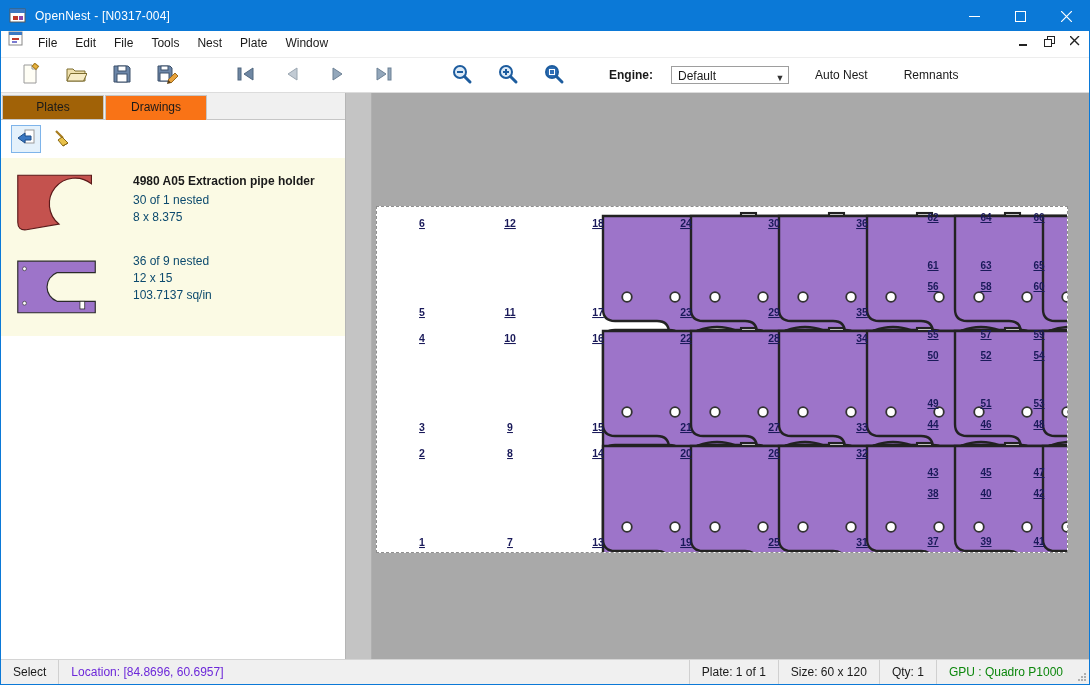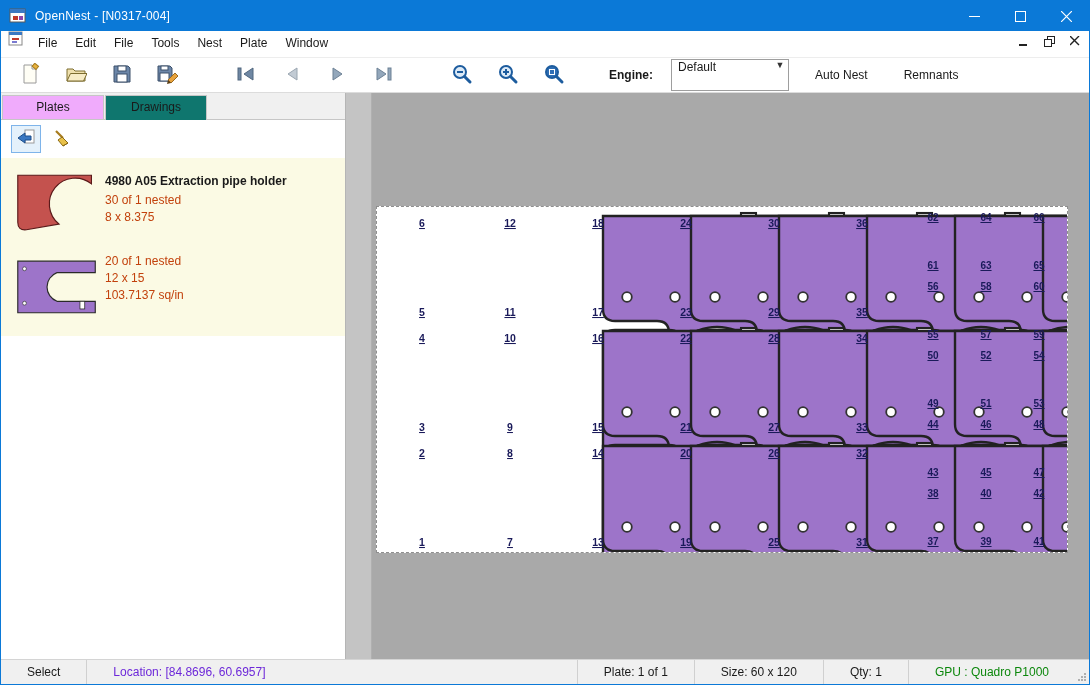--- a/index.html
+++ b/index.html
@@ -19,57 +19,57 @@
   .menubar{flex:0 0 27px;background:#fff;display:flex;align-items:flex-start;border-bottom:1px solid #ededed}
   .menu-doc-icon{width:16px;height:16px;margin:0 5px 0 7px}
   .menu-item{padding:5px 9px;cursor:default}
   .mdi-btn{width:24px;height:20px;display:flex;align-items:center;justify-content:center;margin-right:2px;color:#222}
 
   
   .toolbar{flex:0 0 35px;background:#fff;display:flex;align-items:center;gap:16px;padding-left:14px;border-bottom:1px solid #dcdcdc}
   .tbtn{width:30px;height:28px;display:flex;align-items:center;justify-content:center}
   .tgap{width:16px}
   .engine-label{font-weight:bold;margin-left:24px}
-  .combo{width:118px;height:32px;border:1px solid #9e9e9e;background:#fff;display:flex;align-items:flex-start;margin-left:2px}
+  .combo{width:118px;height:18px;border:1px solid #9e9e9e;background:#fff;display:flex;align-items:flex-end;margin-left:2px}
   .combo .val{flex:1;padding-left:6px}
   .combo .arrow{width:16px;text-align:center;font-size:9px;color:#333}
   .ttext{padding:6px 10px}
 
   
   .bodyrow{flex:1;display:flex;min-height:0}
   .sidebar{flex:0 0 345px;width:345px;background:#fff;border-right:1px solid #b5b5b5;display:flex;flex-direction:column}
   .tabstrip{flex:0 0 27px;background:#f0f0f0;display:flex;align-items:flex-end;border-bottom:1px solid #c6c6c6;padding-left:0}
-  .tab{min-width:102px;text-align:center;padding:4px 0 5px;background:#f0abfc;border:1px solid #c6c6c6;border-bottom:none;margin-left:1px}
-  .tab.active{background:#0f766e;margin-bottom:-1px;padding-bottom:6px;position:relative;z-index:2}
+  .tab{min-width:102px;text-align:center;padding:4px 0 5px;background:#a16207;border:1px solid #c6c6c6;border-bottom:none;margin-left:1px}
+  .tab.active{background:#f97316;margin-bottom:-1px;padding-bottom:6px;position:relative;z-index:2}
   .side-tools{flex:0 0 38px;display:flex;align-items:center;gap:6px;padding-left:10px;background:#fff}
   .sbtn{width:30px;height:28px;display:flex;align-items:center;justify-content:center;border:1px solid transparent}
   .sbtn.sel{background:#e4f1fb;border-color:#7eb4ea}
   .dlist{flex:1;background:#fff;overflow:hidden}
   .ditems{background:var(--list_bg,#fbfae4);padding:4px 0 8px}
-  .ditem{display:flex;gap:4px;padding:8px 16px 6px 12px}
+  .ditem{display:flex;gap:32px;padding:8px 16px 6px 12px}
   .dthumb{flex:0 0 88px}
   .dtitle{font-weight:bold;padding-top:4px}
-  .dline{color:#c2410c;line-height:17px}
+  .dline{color:#0c4a6e;line-height:17px}
   .dtext .dtitle{margin-bottom:4px}
 
   
   .canvas{flex:1;background:var(--canvas,#a9a9a9);position:relative;overflow:hidden}
   .canvas-strip{position:absolute;left:0;top:0;bottom:0;width:26px;background:#c4c4c4;border-right:1px solid #b0b0b0}
   .plate{position:absolute;left:30px;top:113px;width:692px;height:347px;background:#fff;border:1px dashed #8f8f8f}
   .pnum{font-family:"Liberation Sans",sans-serif;font-size:10.5px;font-weight:bold;fill:#1a1a5a;text-anchor:middle;text-decoration:underline}
   .rnum{font-family:"Liberation Sans",sans-serif;font-size:10px;font-weight:bold;fill:#1a1a5a;text-anchor:middle;text-decoration:underline}
   .ppart{fill:var(--purple,#9d74c9);stroke:#222;stroke-width:.8}
   .pslot{fill:#fff;stroke:#222;stroke-width:.7}
   .pdot{fill:#fff;stroke:#333;stroke-width:.6}
   .rpart{fill:var(--red,#cd5c5c);stroke:#27140f;stroke-width:.8}
   .rhole{fill:#fff;stroke:#27140f;stroke-width:.8}
 
   
   .sb{flex:0 0 25px;background:#f0f0f0;border-top:1px solid #d4d4d4;display:flex;align-items:center}
-  .sb-cell{padding:0 26px;height:100%;display:flex;align-items:center;white-space:nowrap}
+  .sb-cell{padding:0 12px;height:100%;display:flex;align-items:center;white-space:nowrap}
   .sb-sep{width:1px;height:100%;background:#d0d0d0}
   .sb-loc{color:#6d28d9}
   .sb-gpu{color:var(--gpu_green,#0c870c)}
   .grip{width:14px;height:100%;display:flex;align-items:flex-end;justify-content:flex-end;padding:0 2px 2px 0}
 </style>
 </head>
 <body>
 
 <svg width="0" height="0" style="position:absolute" aria-hidden="true">
   <defs>
@@ -292,21 +292,21 @@
           <div class="ditem">
             <span class="dthumb">
               <svg width="88" height="66" viewBox="0 0 92 68">
                 <path d="M5,8 L86,8 L86,20 L46,20 A16,16 0 0 0 46,50 L86,50 L86,62 L5,62 Z" fill="var(--purple,#9d74c9)" stroke="#2a2a2a" stroke-width="1.2"></path>
                 <rect x="70" y="50" width="5" height="8" fill="#fff" stroke="#2a2a2a" stroke-width="0.8"></rect>
                 <circle cx="12" cy="16" r="2" fill="#fff" stroke="#2a2a2a" stroke-width="0.7"></circle>
                 <circle cx="12" cy="52" r="2" fill="#fff" stroke="#2a2a2a" stroke-width="0.7"></circle>
               </svg>
             </span>
             <div class="dtext">
-              <div class="dline">20 of 1 nested</div>
+              <div class="dline">36 of 9 nested</div>
               <div class="dline">12 x 15</div>
               <div class="dline">103.7137 sq/in</div>
             </div>
           </div>
         </div>
       </div>
     </div>
 
     <div class="canvas">
       <div class="canvas-strip"></div>

